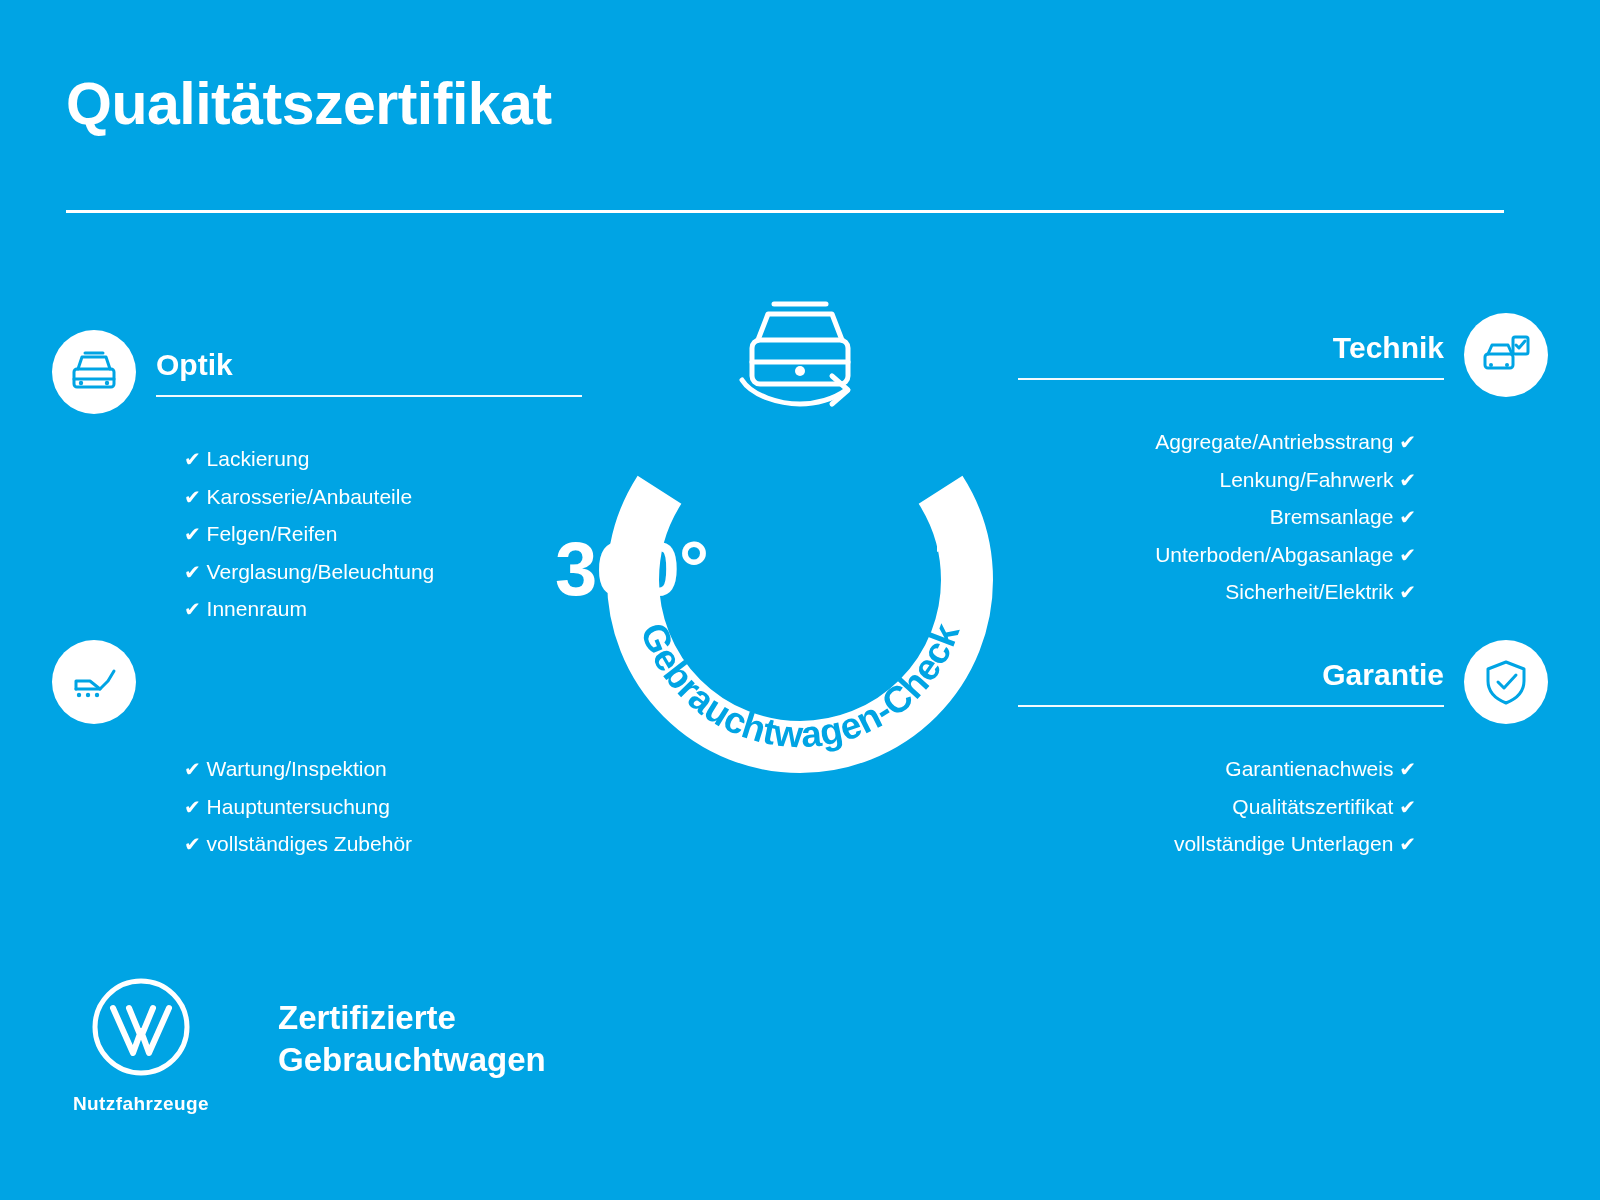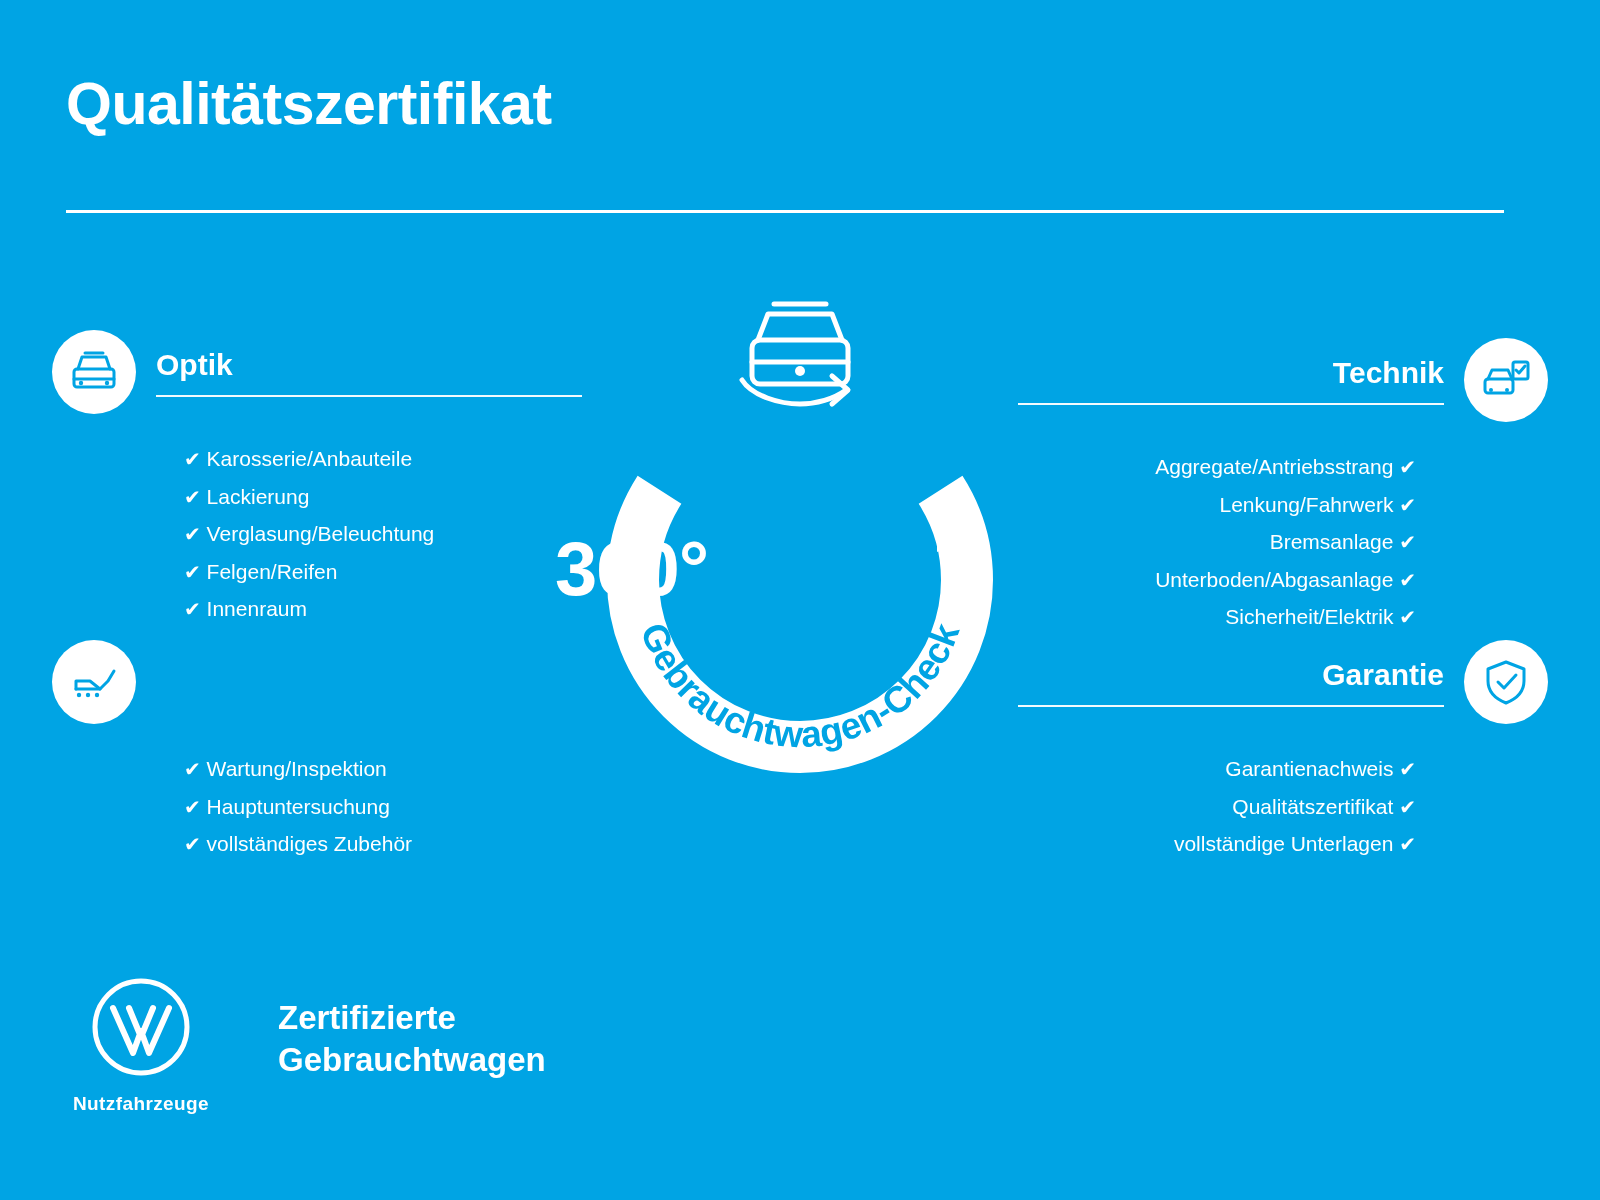--- a/index.html
+++ b/index.html
@@ -188,33 +188,33 @@
           </svg>
         </div>
         <div class="head-text">
           <div class="head-title">Optik</div>
           <div class="head-rule"></div>
         </div>
       </div>
       <div class="items">
         <div class="item">
           <span class="check">✔</span>
+          <span>Lackierung</span>
+        </div>
+        <div class="item">
+          <span class="check">✔</span>
           <span>Karosserie/Anbauteile</span>
         </div>
         <div class="item">
           <span class="check">✔</span>
-          <span>Lackierung</span>
+          <span>Felgen/Reifen</span>
         </div>
         <div class="item">
           <span class="check">✔</span>
           <span>Verglasung/Beleuchtung</span>
-        </div>
-        <div class="item">
-          <span class="check">✔</span>
-          <span>Felgen/Reifen</span>
         </div>
         <div class="item">
           <span class="check">✔</span>
           <span>Innenraum</span>
         </div>
       </div>
     </div>
 
     <div class="block" style="top:640px; left:0; width:530px;">
       <div class="block-head">
@@ -241,21 +241,21 @@
           <span class="check">✔</span>
           <span>vollständiges Zubehör</span>
         </div>
       </div>
     </div>
 
   </div>
 
   <div class="col col-right">
 
-    <div class="block" style="top:338px; left:0; width:530px;">
+    <div class="block" style="top:313px; left:0; width:530px;">
       <div class="block-head right">
         <div class="badge">
           <svg width="52" height="46" viewBox="0 0 52 46" fill="none" stroke="#00A4E4" stroke-width="3" stroke-linecap="round" stroke-linejoin="round">
             <path d="M8 22 l4 -9 h16 l4 9"></path>
             <rect x="5" y="22" width="28" height="14" rx="3"></rect>
             <circle cx="11" cy="33" r="2" fill="#00A4E4" stroke="none"></circle>
             <circle cx="27" cy="33" r="2" fill="#00A4E4" stroke="none"></circle>
             <rect x="33" y="5" width="15" height="17" rx="2" fill="#ffffff"></rect>
             <path d="M36 13 l3 3 6 -7"></path>
           </svg>

